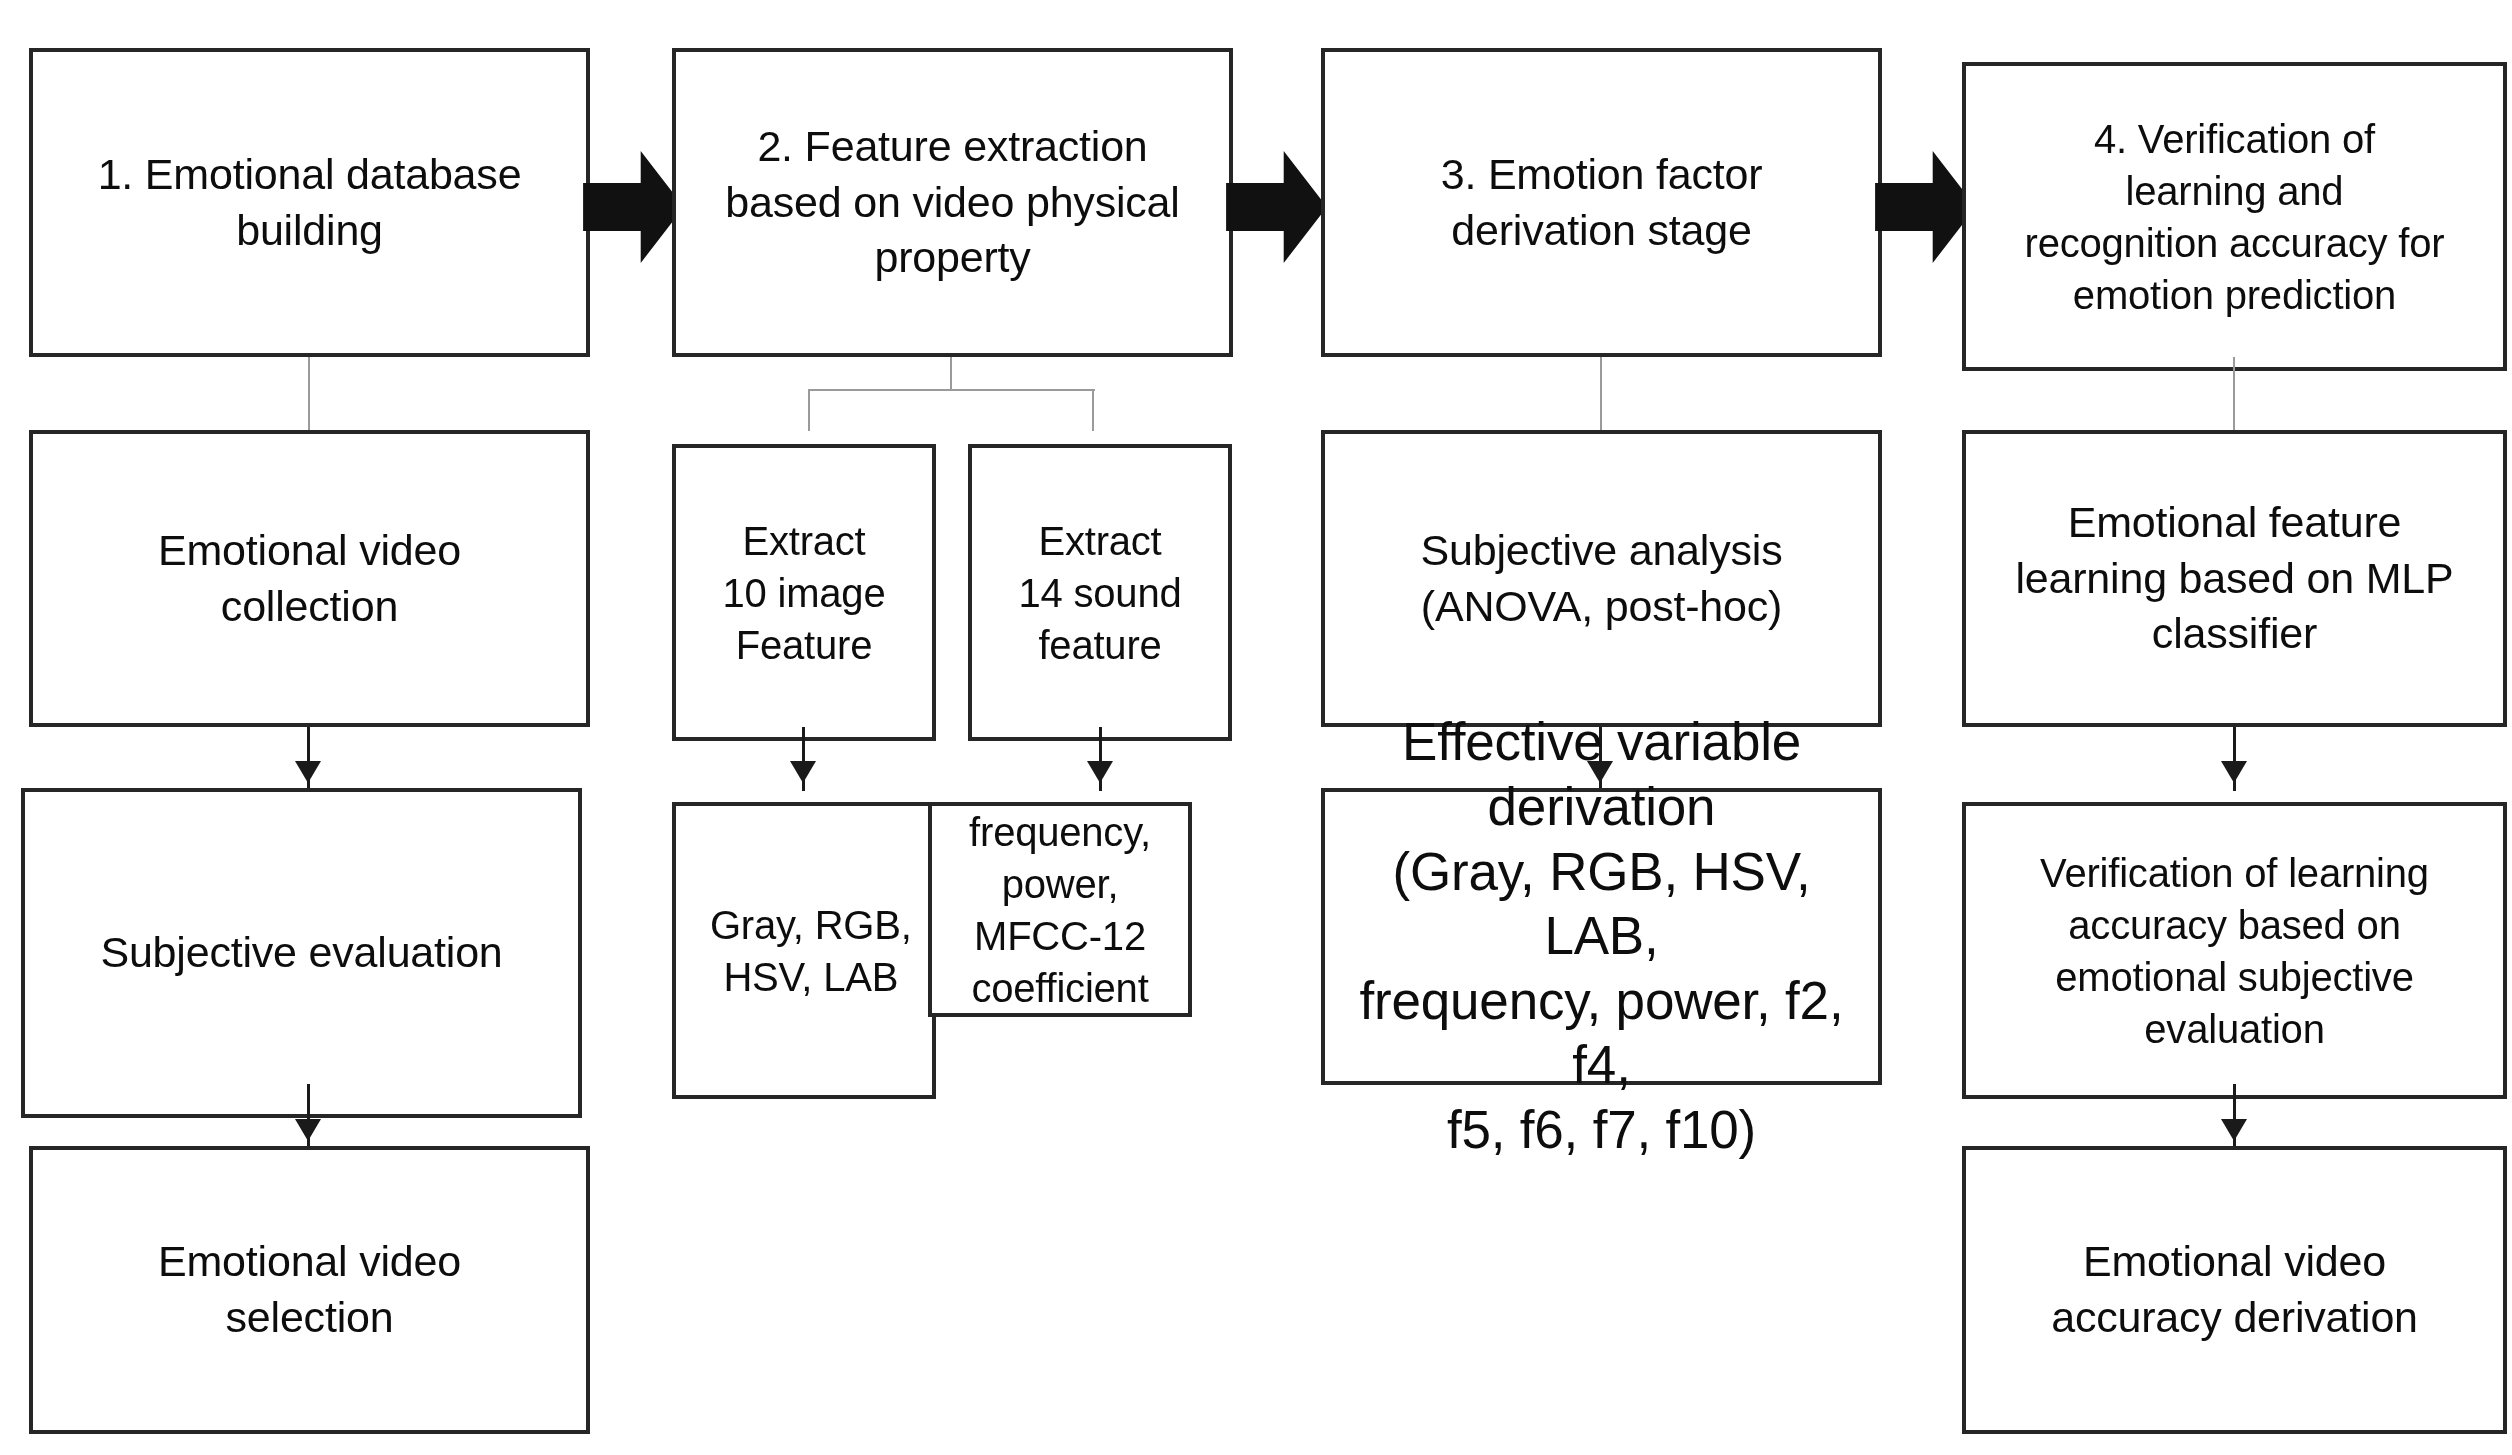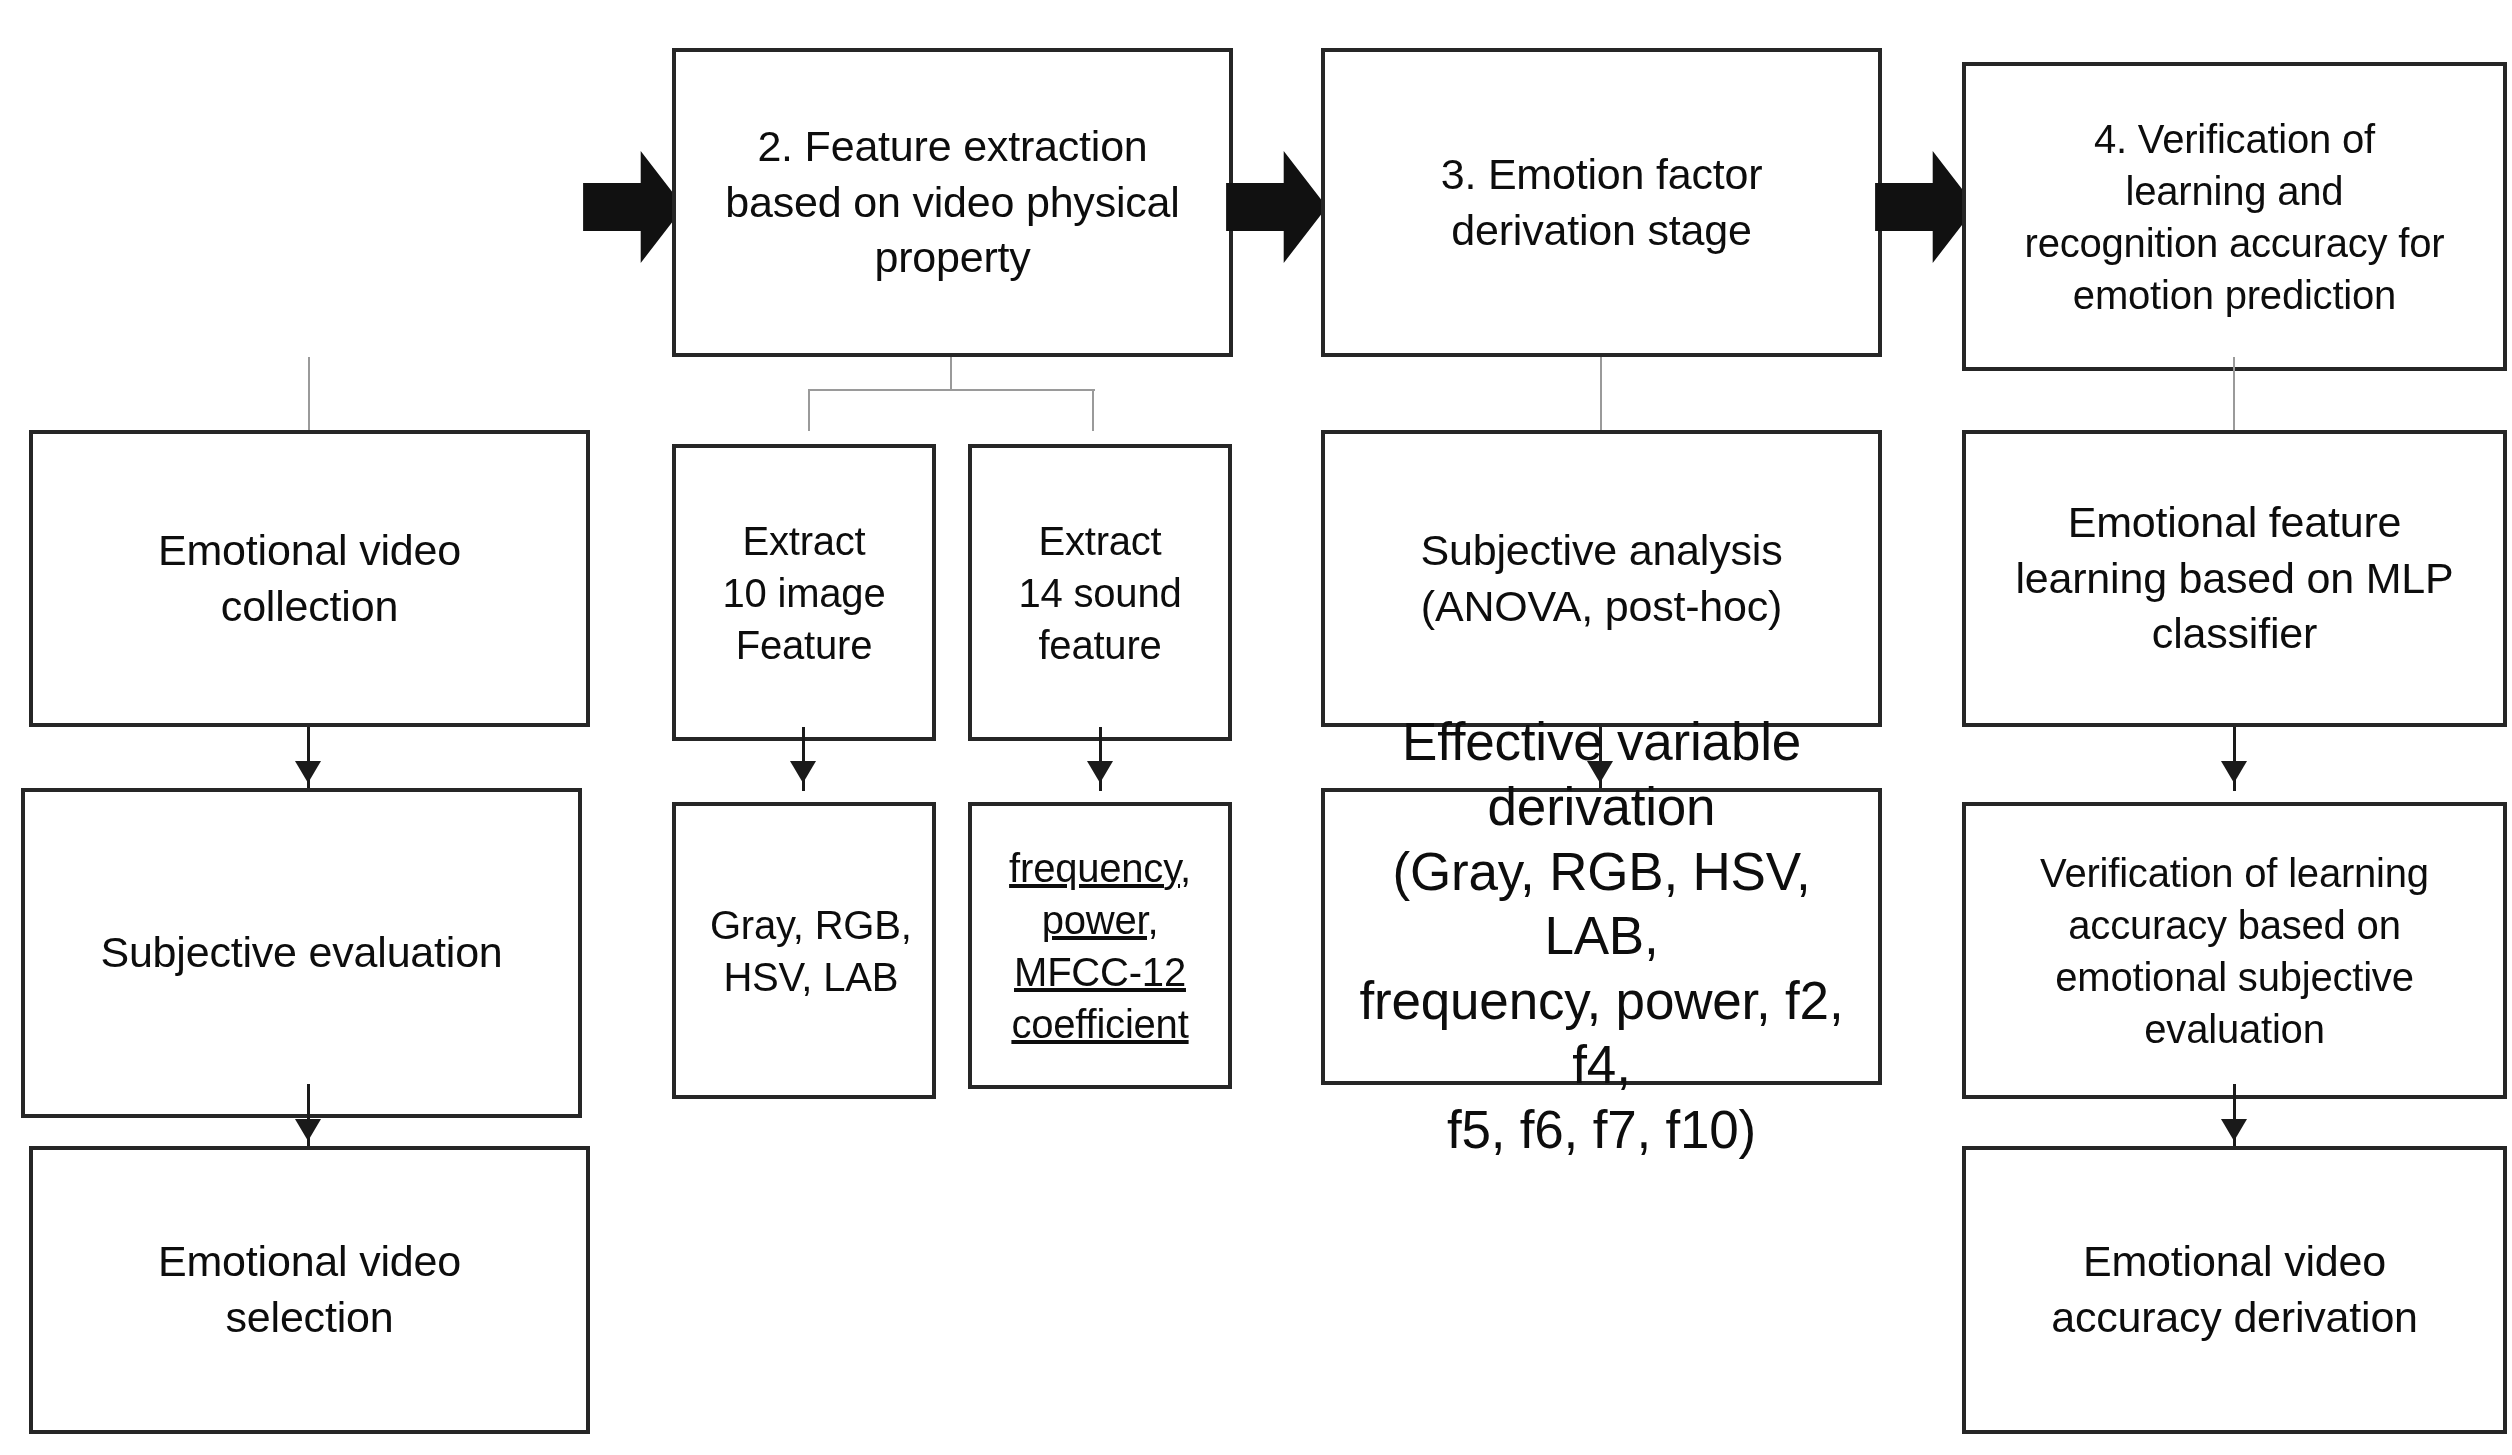--- a/index.html
+++ b/index.html
@@ -72,20 +72,22 @@
   .block-arrow {
     position: absolute;
   }
   .block-arrow svg { display: block; }
 </style>
 </head>
 <body>
 
 <div id="canvas">
 
+  <div class="node" style="left:29px; top:48px; width:561px; height:309px;">1. Emotional database
+building</div>
 
   <div class="vline" style="left:308px; top:357px; height:74px;"></div>
 
   <div class="node" style="left:29px; top:430px; width:561px; height:297px;">Emotional video
 collection</div>
 
   <div class="arrow-stem" style="left:307px; top:727px; height:64px;"></div>
   <div class="arrow-head" style="left:295px; top:761px;"></div>
 
   <div class="node" style="left:21px; top:788px; width:561px; height:330px;">Subjective evaluation</div>
@@ -121,21 +123,21 @@
 
   <div class="arrow-stem" style="left:802px; top:727px; height:64px;"></div>
   <div class="arrow-head" style="left:790px; top:761px;"></div>
 
   <div class="arrow-stem" style="left:1099px; top:727px; height:64px;"></div>
   <div class="arrow-head" style="left:1087px; top:761px;"></div>
 
   <div class="node small" style="left:672px; top:788px; width:264px; height:297px;padding-left:28px;">Gray, RGB,
 HSV, LAB</div>
 
-  <div class="node small" style="left:968px; top:788px; width:264px; height:287px;text-decoration:underline;">frequency,
+  <div class="node small" style="left:928px; top:788px; width:264px; height:215px;">frequency,
 power,
 MFCC-12
 coefficient</div>
 
   <div class="block-arrow" style="left:1226px; top:151px; width:101px; height:112px;">
     <svg width="101" height="112" viewBox="0 0 126 140">
       <polygon points="0,40 72,40 72,0 126,70 72,140 72,100 0,100" fill="#111111"></polygon>
     </svg>
   </div>
 

